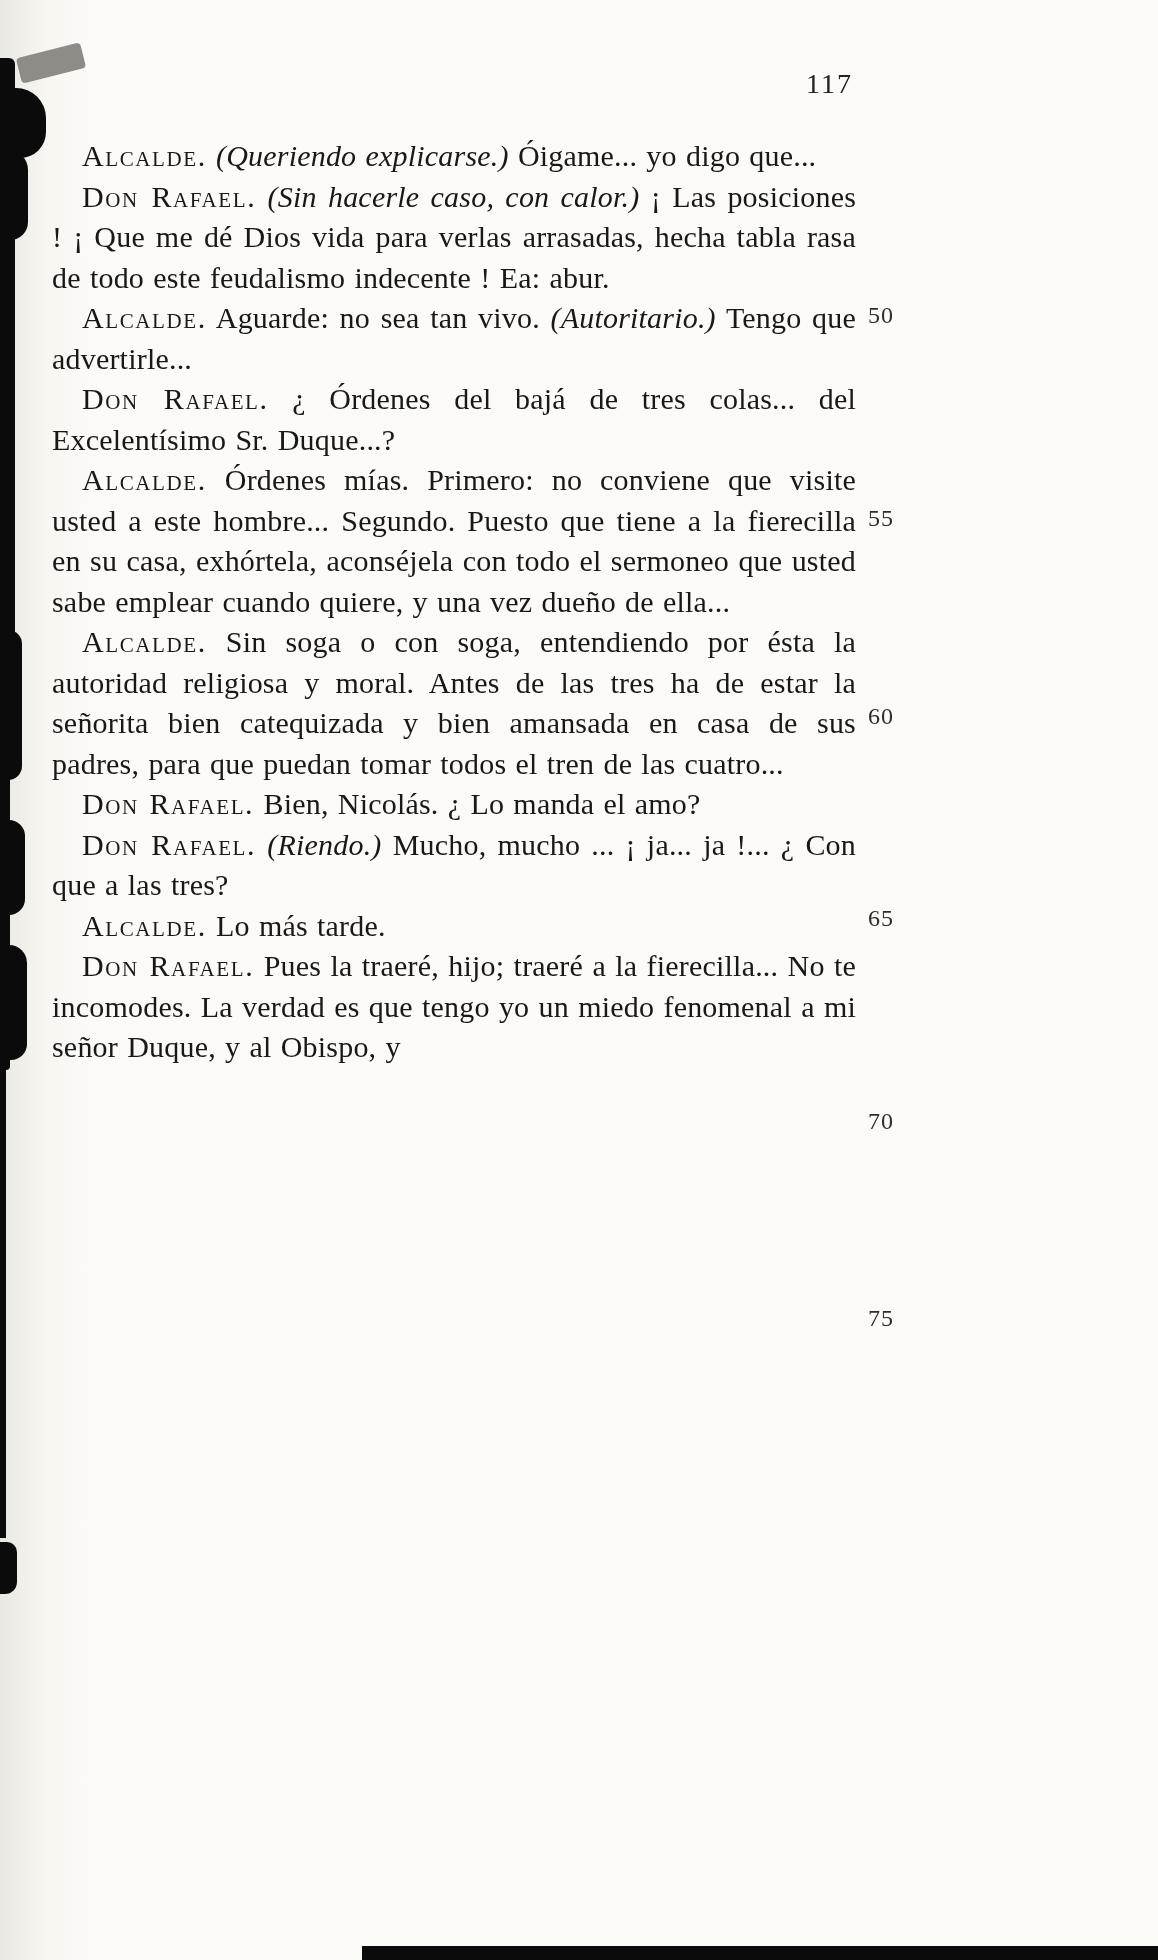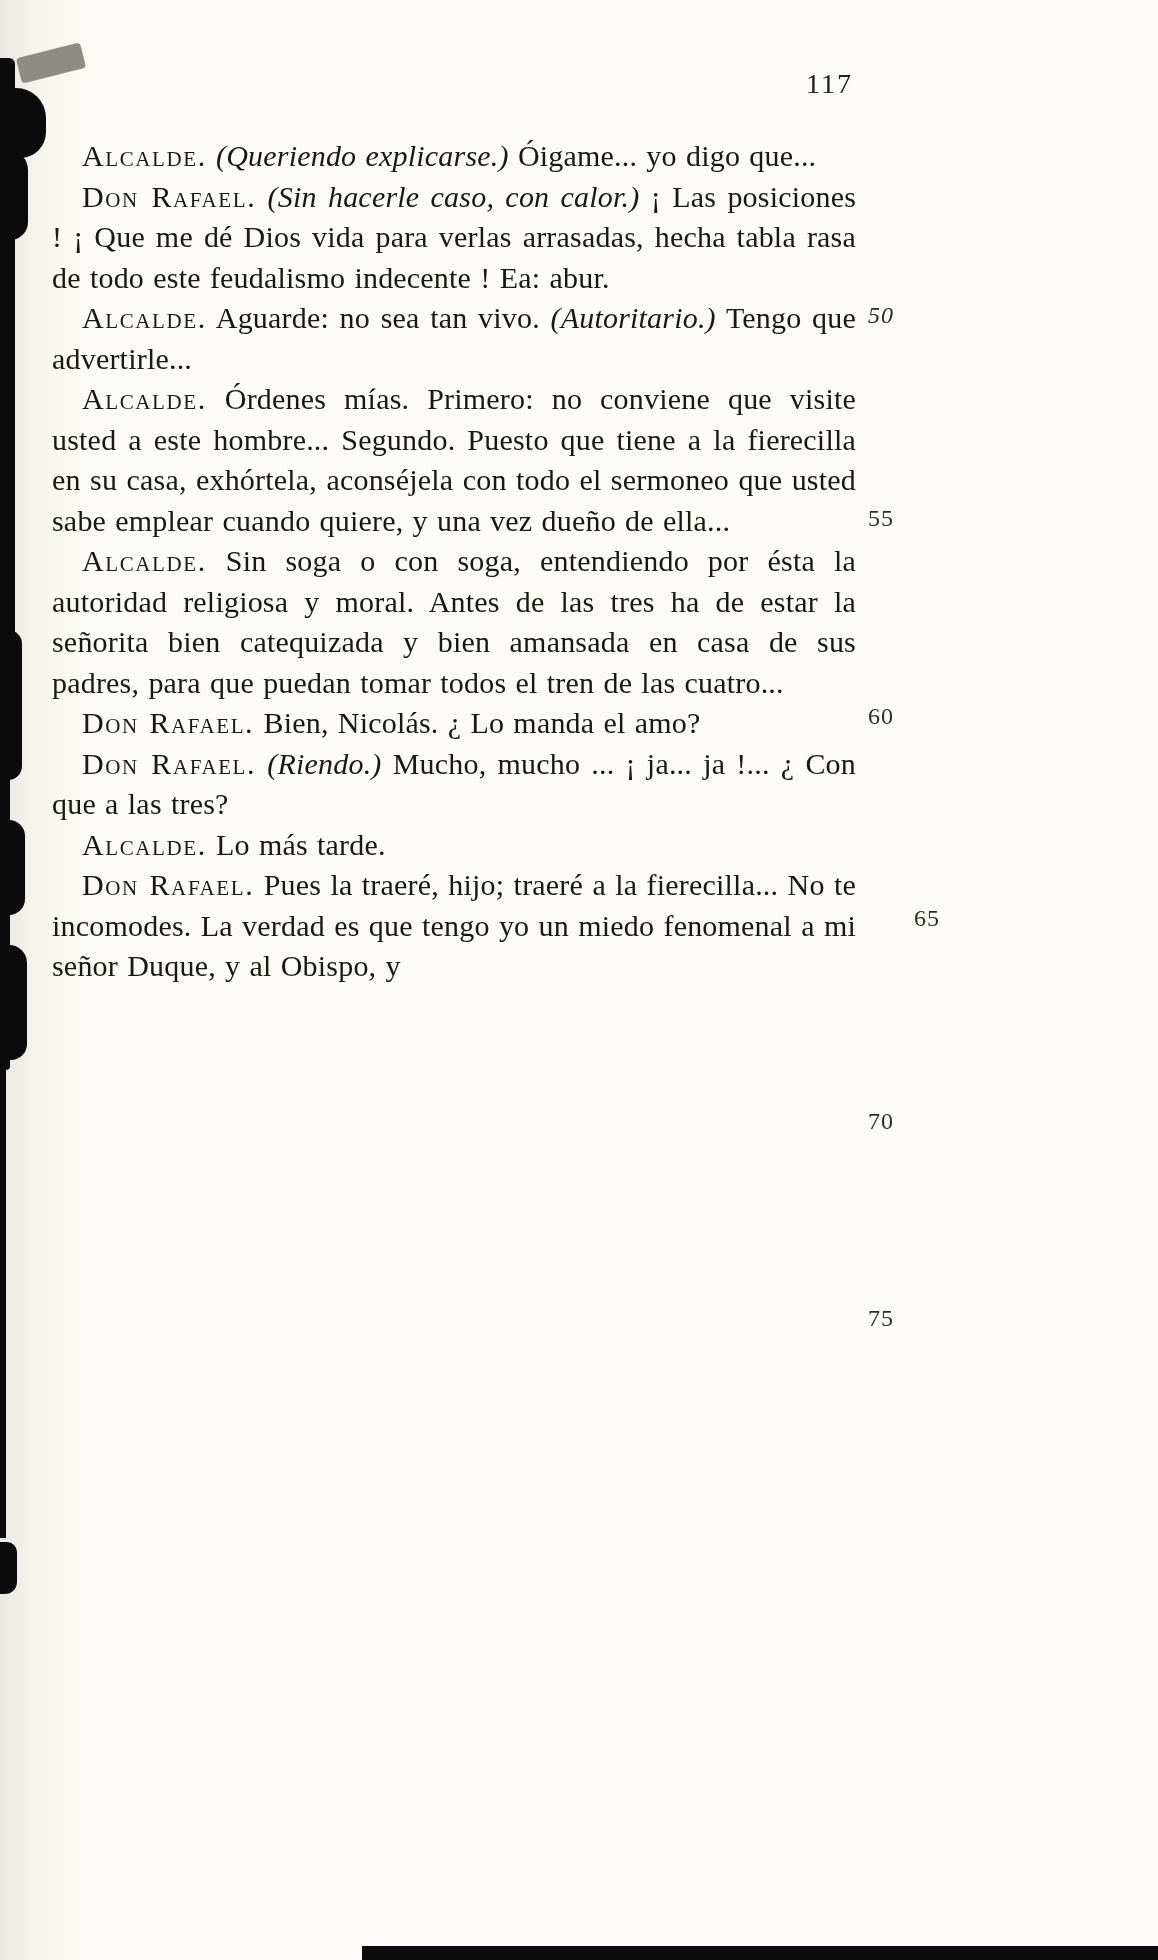--- a/index.html
+++ b/index.html
@@ -99,30 +99,31 @@
   </div>
 
   <div class="header">
     <span class="page-number">117</span>
   </div>
 
   <div class="body-text">
       <p class="para"><span class="seg-sc">Alcalde.</span> <span class="seg-i">(Queriendo explicarse.)</span> <span class="seg-r">Óigame... yo digo que...</span></p>
       <p class="para"><span class="seg-sc">Don Rafael.</span> <span class="seg-i">(Sin hacerle caso, con calor.)</span> <span class="seg-r">¡ Las posiciones ! ¡ Que me dé Dios vida para verlas arrasadas, hecha tabla rasa de todo este feudalismo indecente ! Ea: abur.</span></p>
       <p class="para"><span class="seg-sc">Alcalde.</span> <span class="seg-r">Aguarde: no sea tan vivo.</span> <span class="seg-i">(Autoritario.)</span> <span class="seg-r">Tengo que advertirle...</span></p>
+      <p class="para"><span class="seg-sc">Don Rafael.</span> <span class="seg-r">¿ Órdenes del bajá de tres colas... del Excelentísimo Sr. Duque...?</span></p>
       <p class="para"><span class="seg-sc">Alcalde.</span> <span class="seg-r">Órdenes mías. Primero: no conviene que visite usted a este hombre... Segundo. Puesto que tiene a la fierecilla en su casa, exhórtela, aconséjela con todo el sermoneo que usted sabe emplear cuando quiere, y una vez dueño de ella...</span></p>
       <p class="para"><span class="seg-sc">Alcalde.</span> <span class="seg-r">Sin soga o con soga, entendiendo por ésta la autoridad religiosa y moral. Antes de las tres ha de estar la señorita bien catequizada y bien amansada en casa de sus padres, para que puedan tomar todos el tren de las cuatro...</span></p>
       <p class="para"><span class="seg-sc">Don Rafael.</span> <span class="seg-r">Bien, Nicolás. ¿ Lo manda el amo?</span></p>
       <p class="para"><span class="seg-sc">Don Rafael.</span> <span class="seg-i">(Riendo.)</span> <span class="seg-r">Mucho, mucho ... ¡ ja... ja !... ¿ Con que a las tres?</span></p>
       <p class="para"><span class="seg-sc">Alcalde.</span> <span class="seg-r">Lo más tarde.</span></p>
       <p class="para"><span class="seg-sc">Don Rafael.</span> <span class="seg-r">Pues la traeré, hijo; traeré a la fierecilla... No te incomodes. La verdad es que tengo yo un miedo fenomenal a mi señor Duque, y al Obispo, y</span></p>
     </div>
 
   <div class="margin-numbers">
-      <span class="line-number" style="top: 302px; font-style: italic;">50</span>
+      <span class="line-number" style="top: 302px;">50</span>
       <span class="line-number" style="top: 505px;">55</span>
       <span class="line-number" style="top: 703px;">60</span>
-      <span class="line-number" style="top: 905px; margin-left: 46px;">65</span>
+      <span class="line-number" style="top: 905px;">65</span>
       <span class="line-number" style="top: 1108px;">70</span>
       <span class="line-number" style="top: 1305px;">75</span>
     </div>
 
 </div>
 
 </body></html>

